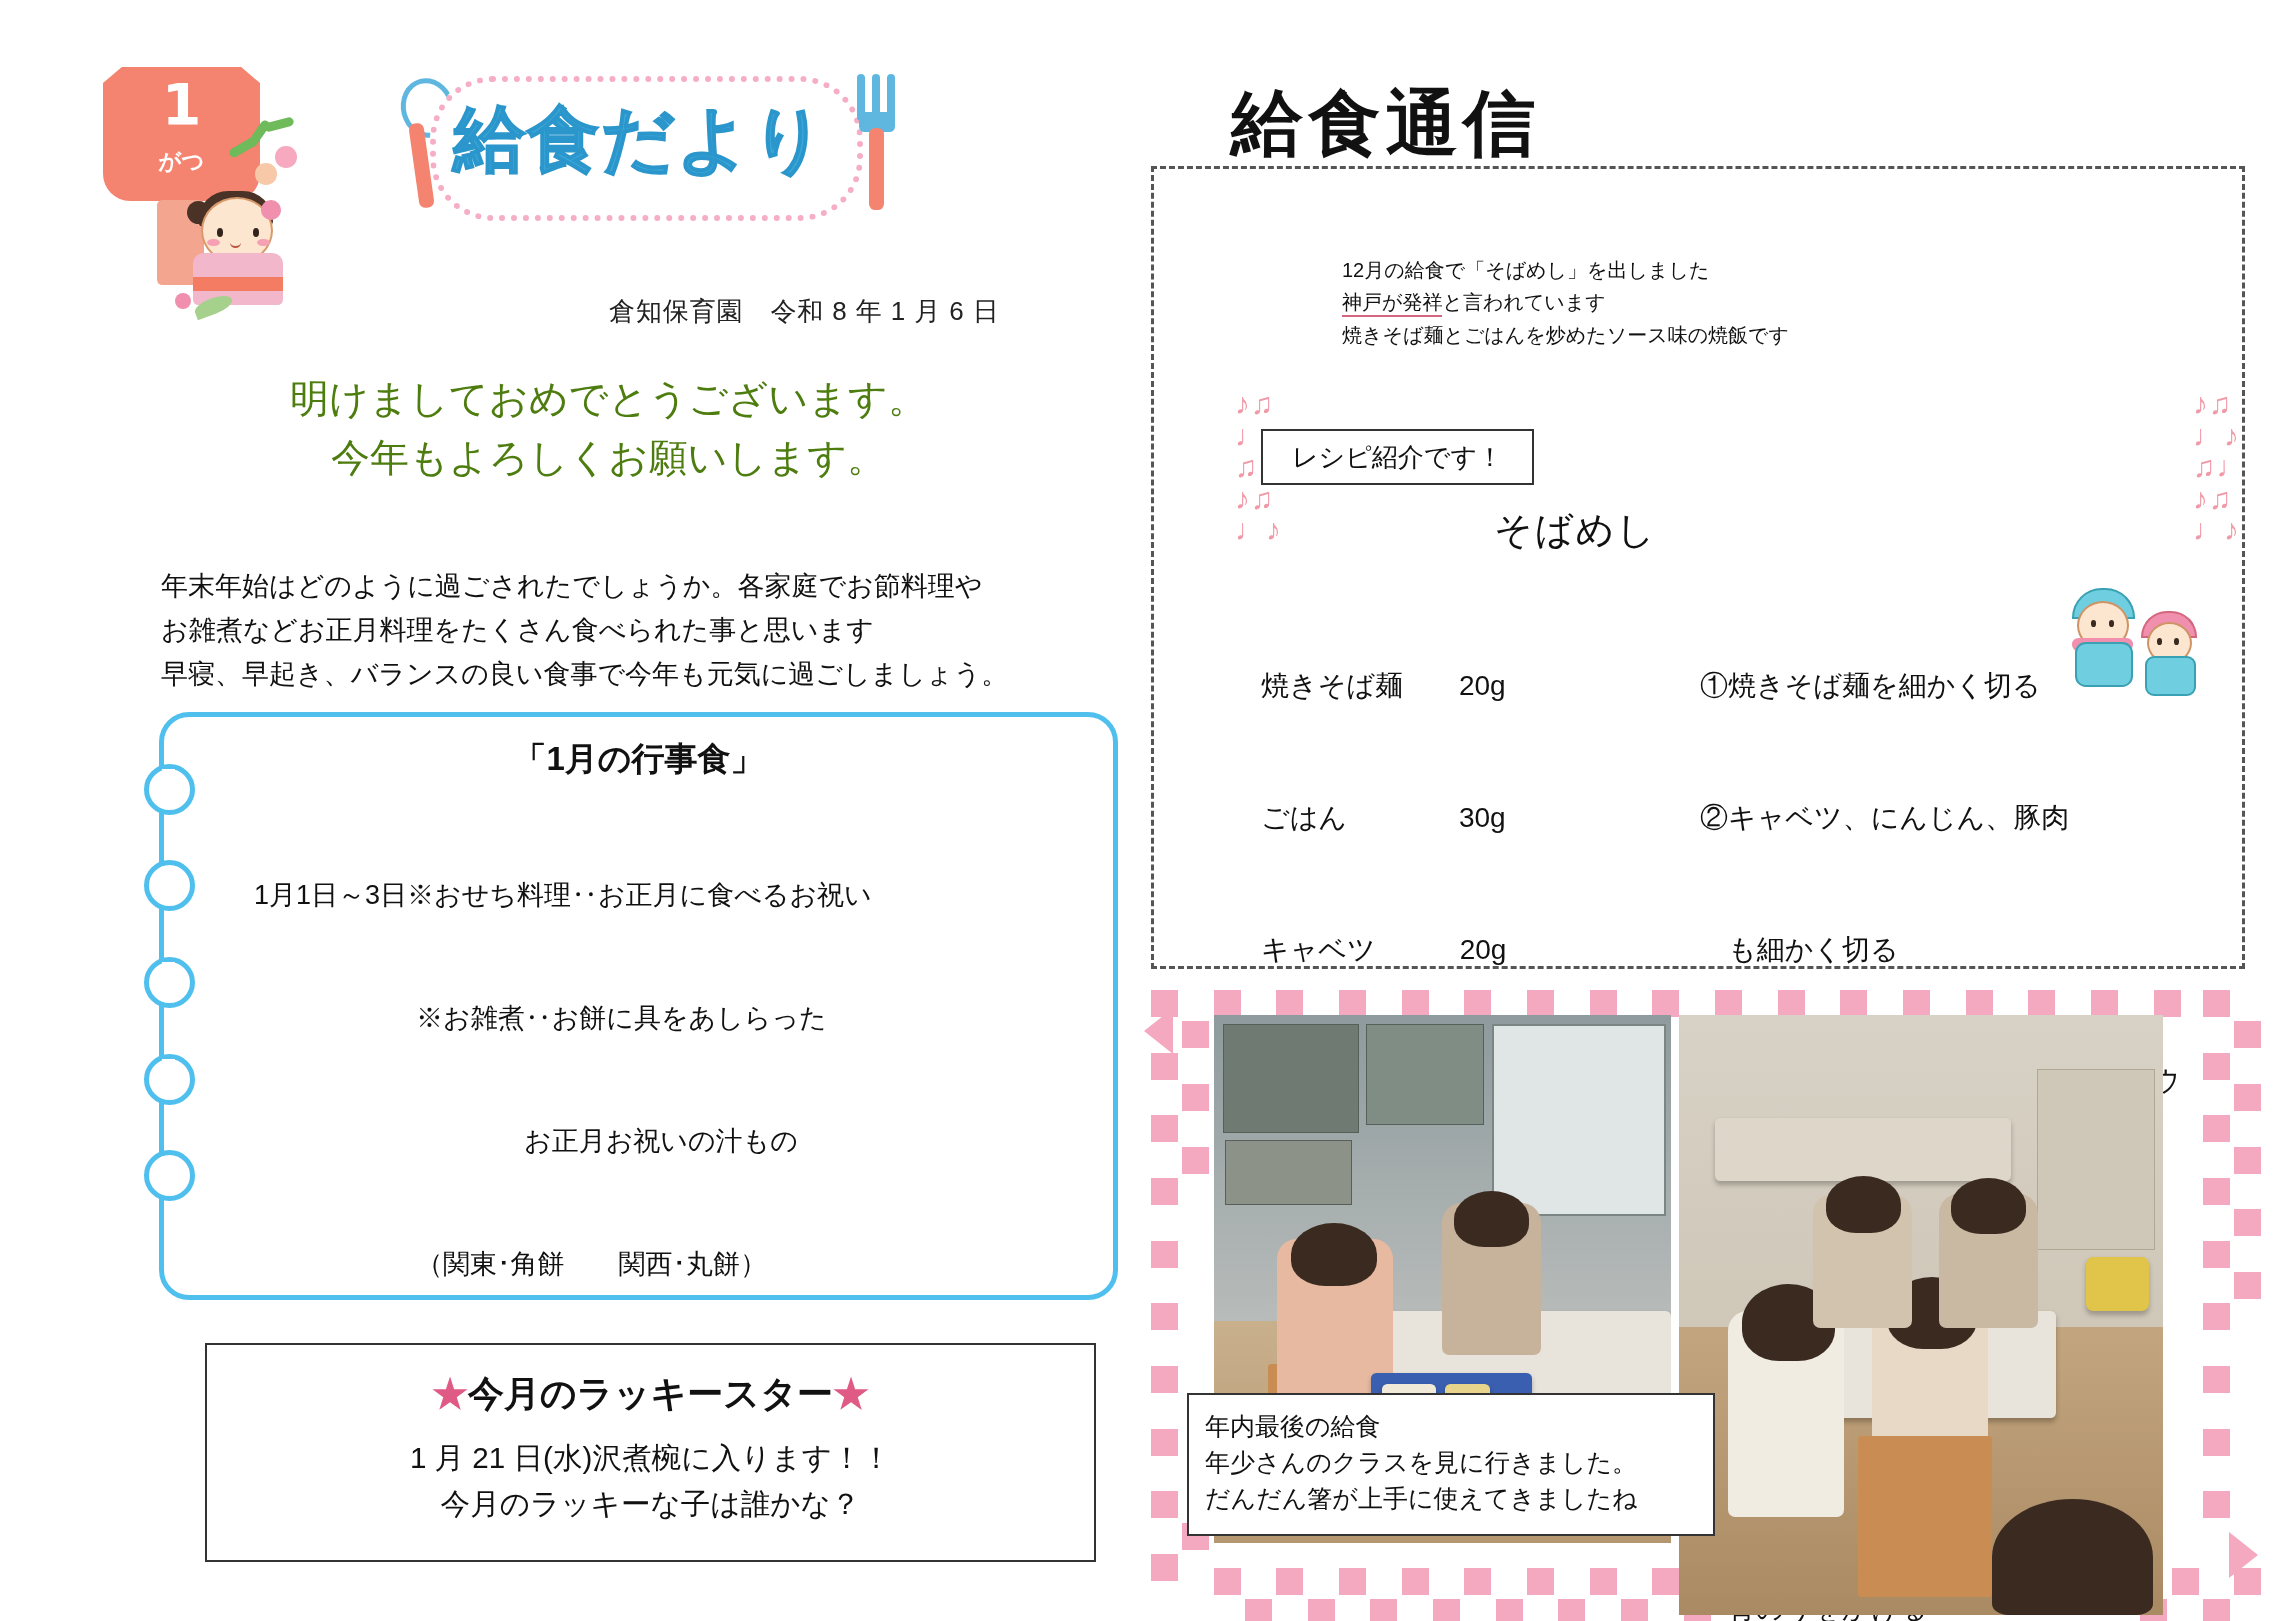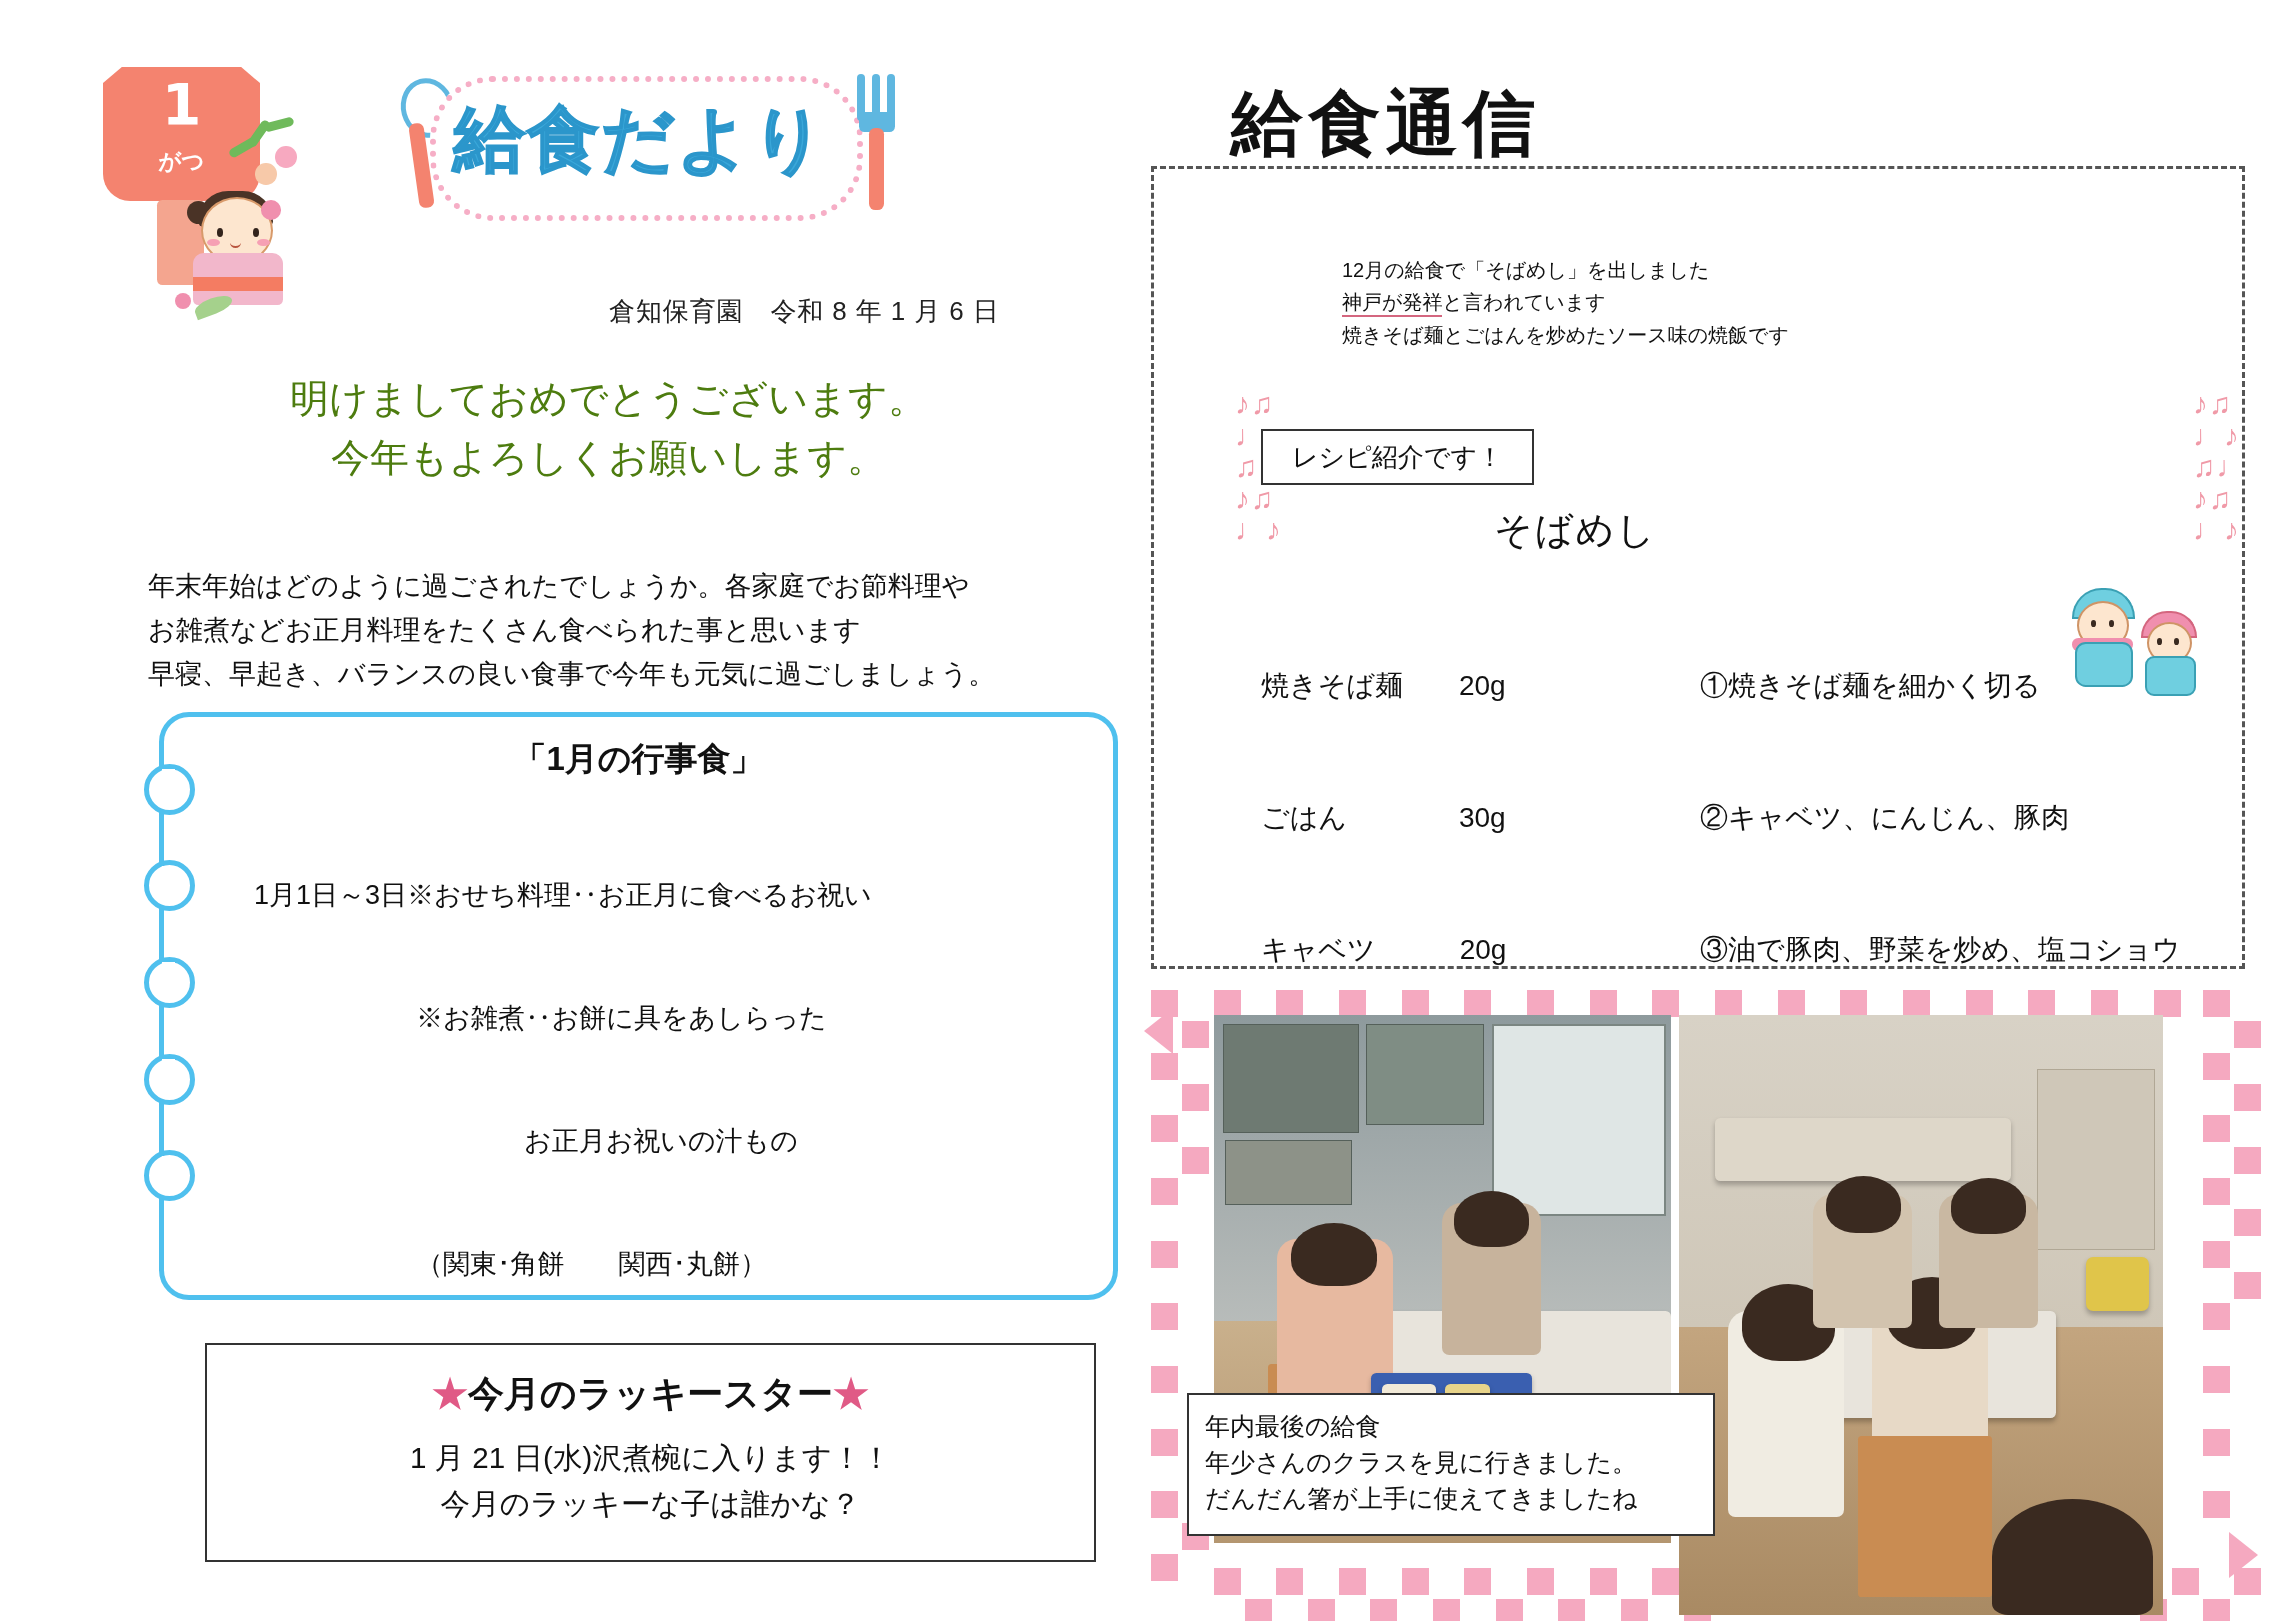--- a/index.html
+++ b/index.html
@@ -302,21 +302,21 @@
     top: 370px;
     width: 913px;
     text-align: center;
     font-size: 39px;
     line-height: 1.5;
     color: #4d7c0f;
   }
 
   .intro {
     position: absolute;
-    left: 148px;
+    left: 161px;
     top: 564px;
     width: 949px;
     font-size: 27px;
     line-height: 1.63;
     color: #111;
   }
 
   
   .event-box {
     position: absolute;
@@ -738,20 +738,21 @@
       <div>キャベツ　　　20g</div>
       <div>にんじん　　　 5g</div>
       <div>豚肉　　　　　20g</div>
       <div>ソース　塩コショウ</div>
       <div>油　青のり</div>
     </div>
 
     <div class="steps">
       <div>①焼きそば麺を細かく切る</div>
       <div>②キャベツ、にんじん、豚肉</div>
+      <div>　も細かく切る</div>
       <div>③油で豚肉、野菜を炒め、塩コショウ</div>
       <div>　ソースで軽く味付けする</div>
       <div>④③にごはんを入れて炒め</div>
       <div>　ソースを入れ味を調整する</div>
       <div>　青のりをかける</div>
     </div>
   </div>
 </div>
 
 <div class="photo-zone">

